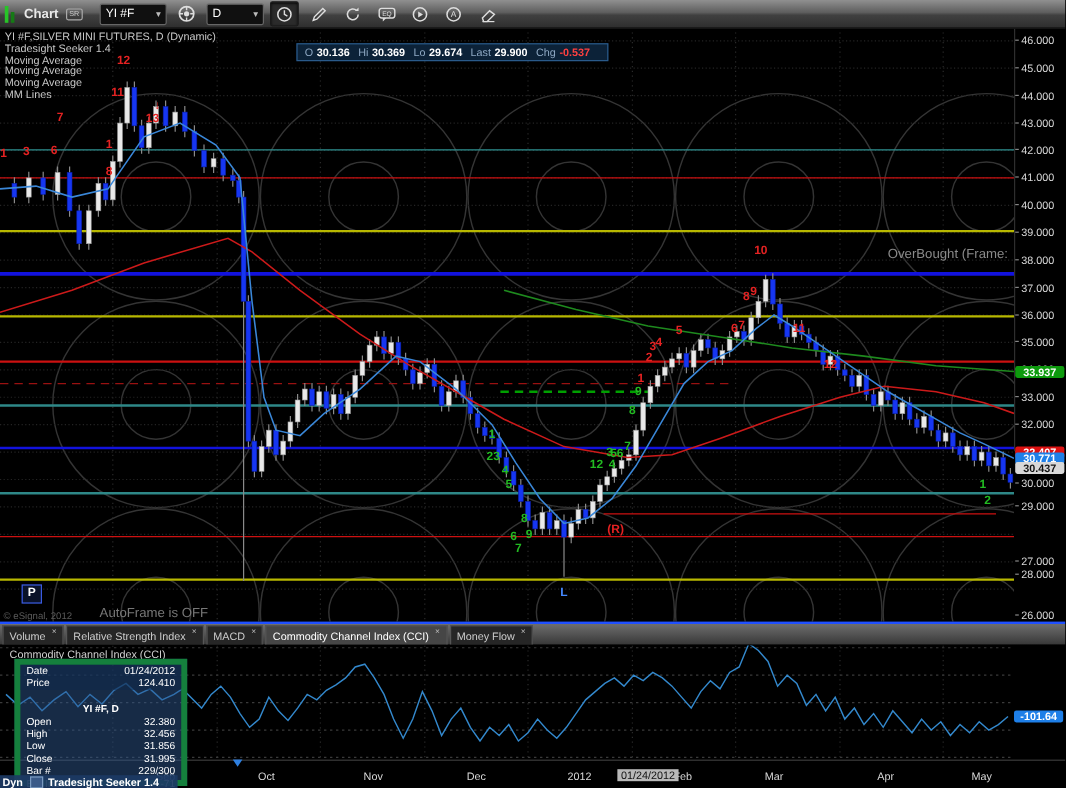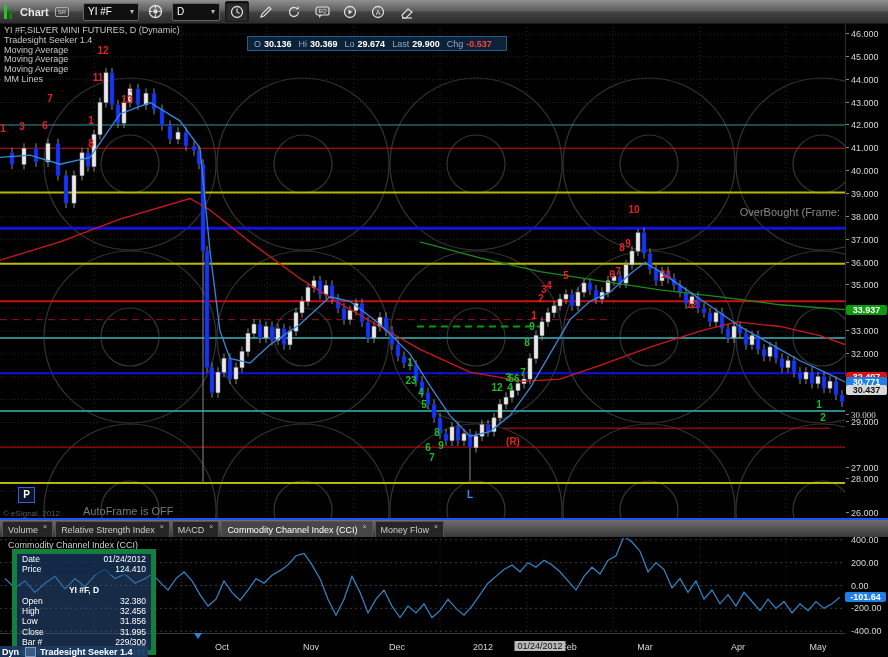--- a/index.html
+++ b/index.html
@@ -608,21 +608,21 @@
       <div class="ptick" style="top: 142.1px;">40.000</div>
       <div class="ptick" style="top: 164.95px;">39.000</div>
       <div class="ptick" style="top: 187.8px;">38.000</div>
       <div class="ptick" style="top: 210.65px;">37.000</div>
       <div class="ptick" style="top: 233.5px;">36.000</div>
       <div class="ptick" style="top: 256.35px;">35.000</div>
       <div class="ptick" style="top: 279.2px;">34.000</div>
       <div class="ptick" style="top: 302.05px;">33.000</div>
       <div class="ptick" style="top: 324.9px;">32.000</div>
       <div class="ptick" style="top: 347.75px;">31.000</div>
-      <div class="ptick" style="top: 386px; font-family: Liberation Serif, serif;">30.000</div>
+      <div class="ptick" style="top: 374px;">30.000</div>
       <div class="ptick" style="top: 393.45px;">29.000</div>
       <div class="ptick" style="top: 416.3px; margin-top: 34px;">28.000</div>
       <div class="ptick" style="top: 439.15px;">27.000</div>
       <div class="ptick" style="top: 484px;">26.000</div>
       <div class="ptag" style="top: 280.64px; background: rgb(13, 154, 13); color: rgb(255, 255, 255);">33.937</div>
       <div class="ptag" style="top: 315.6px; background: rgb(221, 17, 17); color: rgb(255, 255, 255); margin-top: 32px;">32.407</div>
       <div class="ptag" style="top: 352.983px; background: rgb(30, 127, 232); color: rgb(255, 255, 255);">30.771</div>
       <div class="ptag" style="top: 360.615px; background: rgb(216, 216, 216); color: rgb(17, 17, 17);">30.437</div>
     </div>
 
@@ -644,27 +644,20 @@
         <span>Commodity Channel Index (CCI)</span>
         <span class="x">×</span>
       </div>
       <div class="tab">
         <span>Money Flow</span>
         <span class="x">×</span>
       </div>
     </div>
 
   <div class="cci-title">Commodity Channel Index (CCI)</div>
-  <div class="caxis" id="cci-axis">
-      <div class="ctick" style="top: -2.22px;">400.00</div>
-      <div class="ctick" style="top: 20.64px;">200.00</div>
-      <div class="ctick" style="top: 43.5px;">0.00</div>
-      <div class="ctick" style="top: 66.36px;">-200.00</div>
-      <div class="ctick" style="top: 89.22px;">-400.00</div>
-    </div>
   <div class="ctag" id="cci-tag" style="top: 592.117px;">-101.64</div>
 
   <div class="xaxis" id="xaxis">
       <div class="xlab" style="left: 138px;">Sep</div>
       <div class="xlab" style="left: 222px;">Oct</div>
       <div class="xlab" style="left: 311px;">Nov</div>
       <div class="xlab" style="left: 397px;">Dec</div>
       <div class="xlab" style="left: 483px;">2012</div>
       <div class="xlab" style="left: 569px;">Feb</div>
       <div class="xlab" style="left: 645px;">Mar</div>

